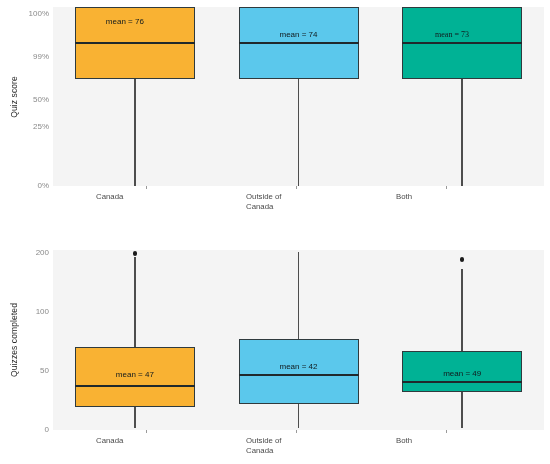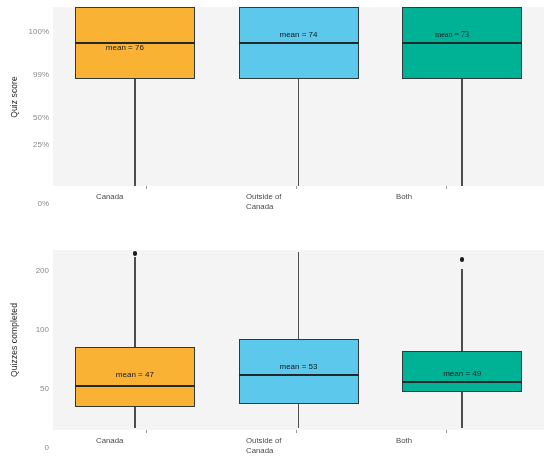--- a/index.html
+++ b/index.html
@@ -45,21 +45,20 @@
     letter-spacing: 0.1px;
   }
   .ytick {
     position: absolute;
     right: 0;
     width: 44px;
     text-align: right;
     font-size: 8px;
     color: #8a8a8a;
     line-height: 8px;
-    margin-top: 18px;
   }
   .ytick-wrap {
     position: absolute;
     left: 0; top: 0;
     width: 49px; height: 100%;
   }
   .xtick {
     position: absolute;
     font-size: 7.8px;
     color: #4a4a4a;
@@ -121,21 +120,21 @@
       <div class="ytick" style="top:96px">50%</div>
       <div class="ytick" style="top:123px">25%</div>
       <div class="ytick" style="top:182px">0%</div>
     </div>
 
     <div class="panel" id="panel-top">
       <div class="boxlayer" id="boxlayer-top">
           <div class="whisker" style="left: 81.1333px; top: 0px; height: 179px;"></div>
           <div class="box" style="left: 21.8333px; top: 0px; width: 120px; height: 71.6px; background: rgb(249, 178, 51);"></div>
           <div class="median" style="left: 21.8333px; width: 120px; top: 34.8px;"></div>
-          <div class="meanlabel" style="left: 21.8333px; width: 100px; top: 36px;">mean = 76</div>
+          <div class="meanlabel" style="left: 21.8333px; width: 100px; top: 10px;">mean = 76</div>
           <div class="whisker" style="left: 244.8px; top: 0px; height: 179px;"></div>
           <div class="box" style="left: 185.5px; top: 0px; width: 120px; height: 71.6px; background: rgb(91, 200, 236);"></div>
           <div class="median" style="left: 185.5px; width: 120px; top: 34.8px;"></div>
           <div class="meanlabel" style="left: 185.5px; width: 120px; top: 22.8px;">mean = 74</div>
           <div class="whisker" style="left: 408.467px; top: 0px; height: 179px;"></div>
           <div class="box" style="left: 349.167px; top: 0px; width: 120px; height: 71.6px; background: rgb(0, 178, 149);"></div>
           <div class="median" style="left: 349.167px; width: 120px; top: 34.8px;"></div>
           <div class="meanlabel" style="left: 347px; width: 104px; top: 22.8px; font-family: Liberation Serif, serif;">mean = 73</div>
         </div>
     </div>
@@ -164,21 +163,21 @@
     <div class="panel" id="panel-bottom">
       <div class="boxlayer" id="boxlayer-bottom">
           <div class="whisker" style="left: 81.1333px; top: 7.2px; height: 170.4px;"></div>
           <div class="box" style="left: 21.8333px; top: 97.2px; width: 120px; height: 60px; background: rgb(249, 178, 51);"></div>
           <div class="median" style="left: 21.8333px; width: 120px; top: 134.6px;"></div>
           <div class="meanlabel" style="left: 21.8333px; width: 120px; top: 120px;">mean = 47</div>
           <div class="outlier" style="left: 79.6333px; top: 1.4px;"></div>
           <div class="whisker" style="left: 244.8px; top: 2.4px; height: 175.2px;"></div>
           <div class="box" style="left: 185.5px; top: 88.8px; width: 120px; height: 64.8px; background: rgb(91, 200, 236);"></div>
           <div class="median" style="left: 185.5px; width: 120px; top: 123.8px;"></div>
-          <div class="meanlabel" style="left: 185.5px; width: 120px; top: 111.8px;">mean = 53</div>
+          <div class="meanlabel" style="left: 185.5px; width: 120px; top: 111.8px;">mean = 42</div>
           <div class="whisker" style="left: 408.467px; top: 19.2px; height: 158.4px;"></div>
           <div class="box" style="left: 349.167px; top: 100.8px; width: 120px; height: 40.8px; background: rgb(0, 178, 149);"></div>
           <div class="median" style="left: 349.167px; width: 120px; top: 131px;"></div>
           <div class="meanlabel" style="left: 349.167px; width: 120px; top: 119px;">mean = 49</div>
           <div class="outlier" style="left: 406.967px; top: 7.4px;"></div>
         </div>
     </div>
 
     <div class="xtickmark" style="left:146px; top:198px;"></div>
     <div class="xtickmark" style="left:296px; top:198px;"></div>

